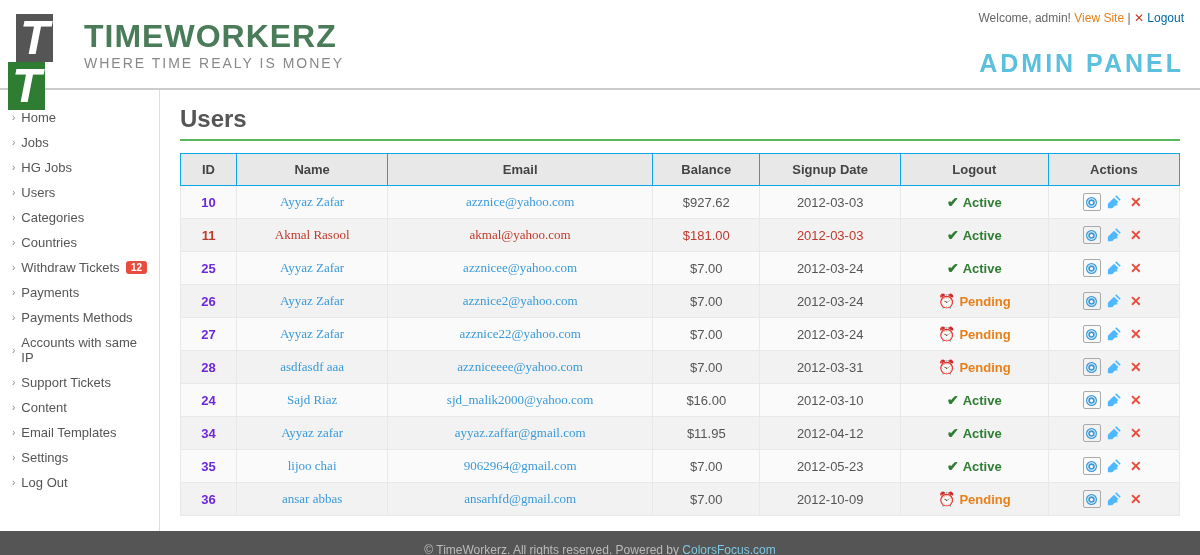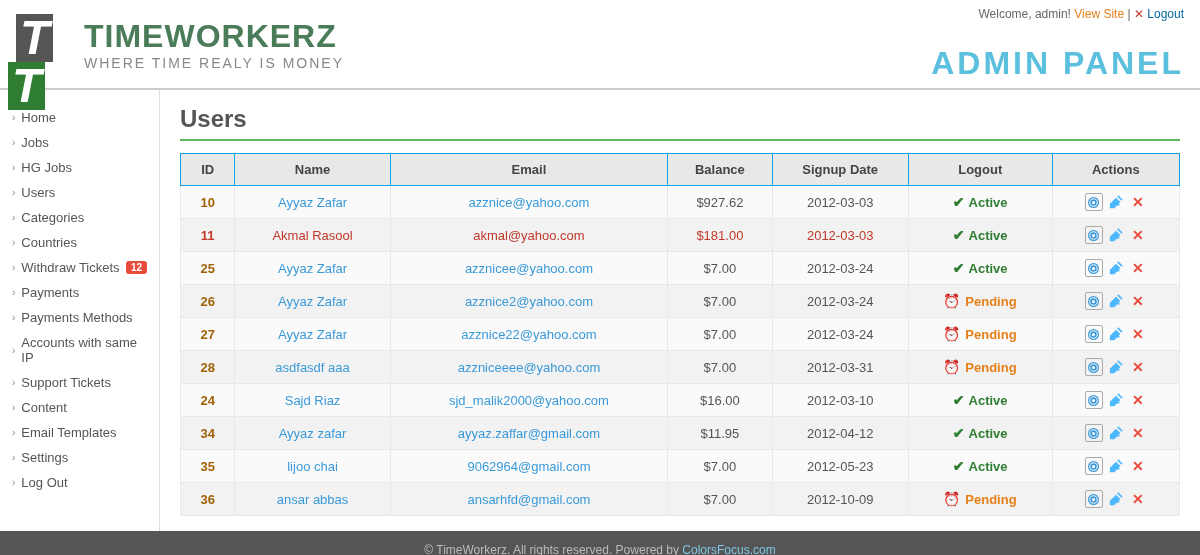--- a/index.html
+++ b/index.html
@@ -42,21 +42,21 @@
       margin-left: -8px;
       font-family: Arial Black, sans-serif;
     }
     #logo-brand { display: flex; flex-direction: column; }
     #logo-name { font-size: 32px; font-weight: bold; color: #4a7c59; font-family: Arial Black, sans-serif; letter-spacing: 1px; }
     #logo-tagline { font-size: 14px; color: #888; letter-spacing: 2px; text-transform: uppercase; }
     #header-right { text-align: right; }
     #welcome-bar { font-size: 12px; color: #666; margin-bottom: 6px; }
     #welcome-bar a.view-site { color: #e8801a; text-decoration: none; }
     #welcome-bar a.logout { color: #0369a1; text-decoration: none; text-align: right; }
-    #admin-panel-title { font-size: 32px; font-weight: bold; color: #5bc0de; letter-spacing: 3px; text-transform: uppercase; font-family: Arial Black, sans-serif; margin-top: 24px; }
+    #admin-panel-title { font-size: 25px; font-weight: bold; color: #5bc0de; letter-spacing: 3px; text-transform: uppercase; font-family: Arial Black, sans-serif; margin-top: 24px; }
 
     
     #main-container { display: flex; min-height: 430px; background: #fff; }
 
     
     #sidebar {
       width: 160px;
       background: #fff;
       border-right: 1px solid #ddd;
       padding: 15px 0;
@@ -114,22 +114,22 @@
       border: 1px solid #0ea5e9;
     }
     #users-table tbody tr:nth-child(odd) { background: #fafafa; }
     #users-table tbody tr:nth-child(even) { background: #f2f2f2; }
     #users-table tbody td {
       padding: 7px 10px;
       text-align: center;
       border: 1px solid #e8e8e8;
       color: #555;
     }
-    #users-table tbody td a { color: #3a9ad9; text-decoration: none; }
-    #users-table tbody td.id-col { color: #a16207; font-weight: bold; }
+    #users-table tbody td a { color: #3a9ad9; text-decoration: none; font-family: Liberation Serif, serif; }
+    #users-table tbody td.id-col { color: #6d28d9; font-weight: bold; }
     #users-table tbody tr.highlight-row td { color: #c0392b; }
     #users-table tbody tr.highlight-row td a { color: #c0392b; }
 
     .status-active { color: #2e7d32; font-weight: bold; display: flex; align-items: center; justify-content: center; gap: 4px; }
     .status-pending { color: #e8801a; font-weight: bold; display: flex; align-items: center; justify-content: center; gap: 4px; }
     .check-icon { color: #2e7d32; font-size: 14px; }
     .clock-icon { color: #e8801a; font-size: 14px; }
 
     .actions-cell { display: flex; align-items: center; justify-content: center; gap: 4px; }
     .action-icon { width: 18px; height: 18px; display: inline-flex; align-items: center; justify-content: center; cursor: pointer; border-radius: 2px; font-size: 12px; }

